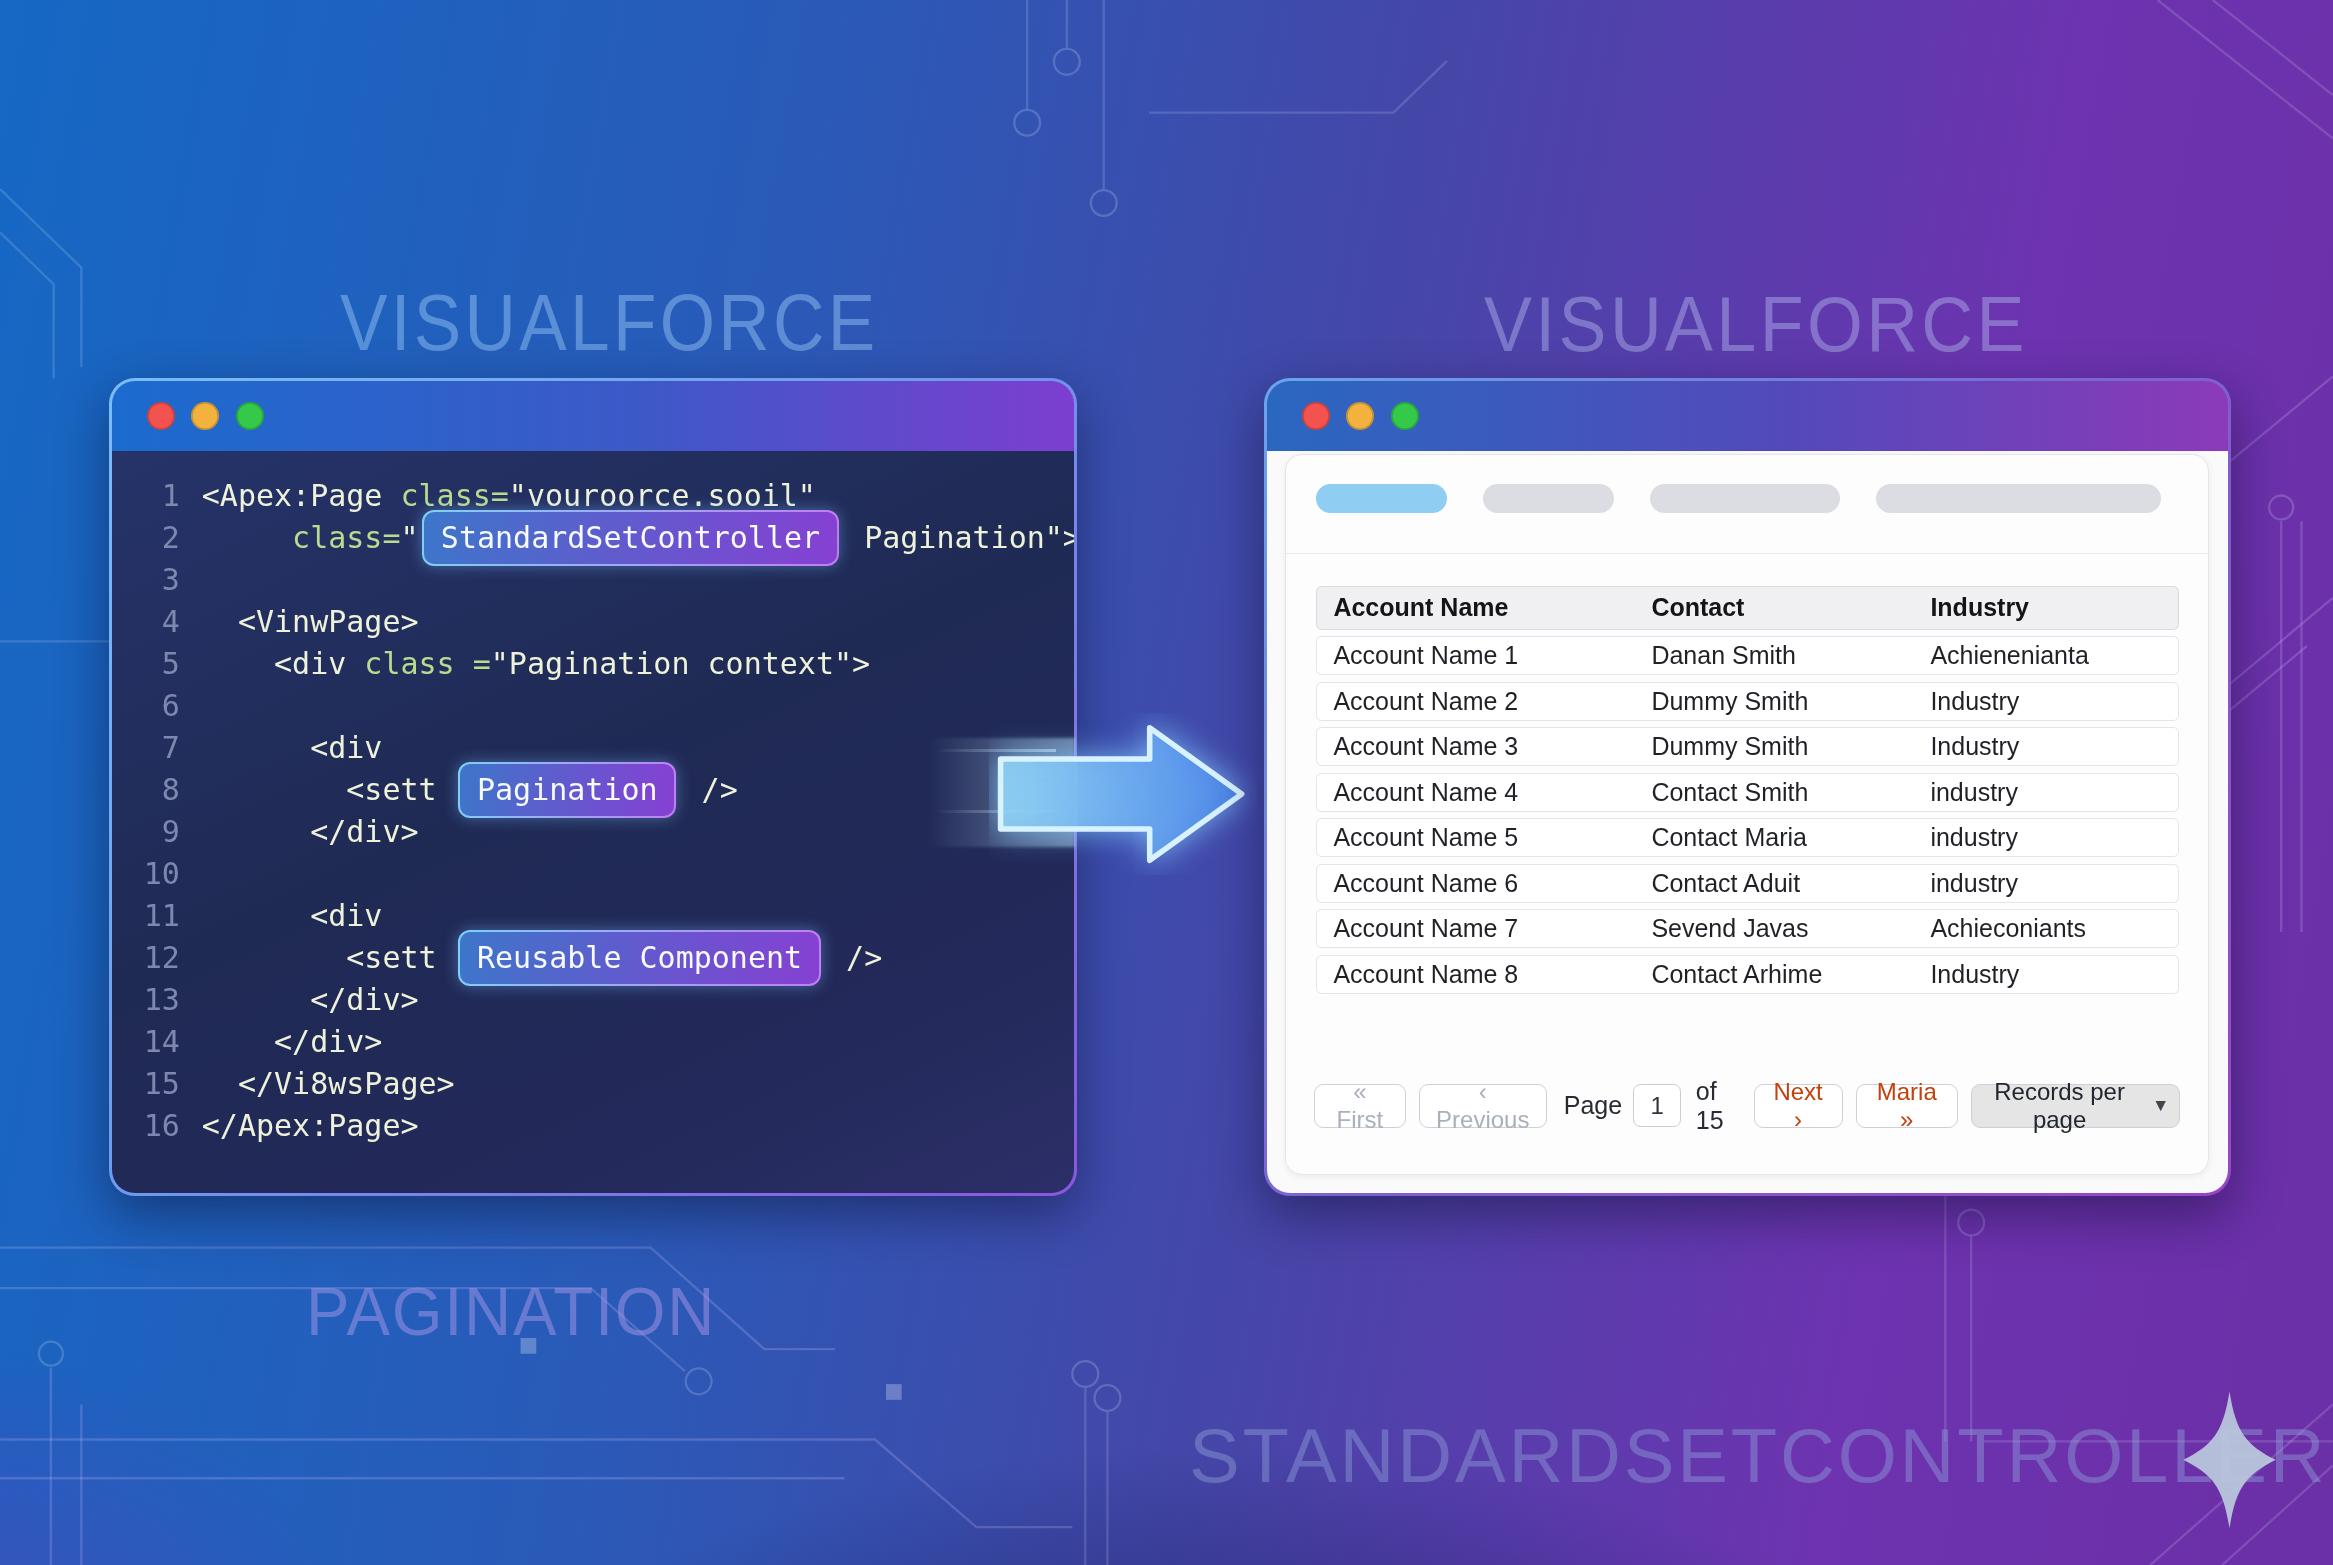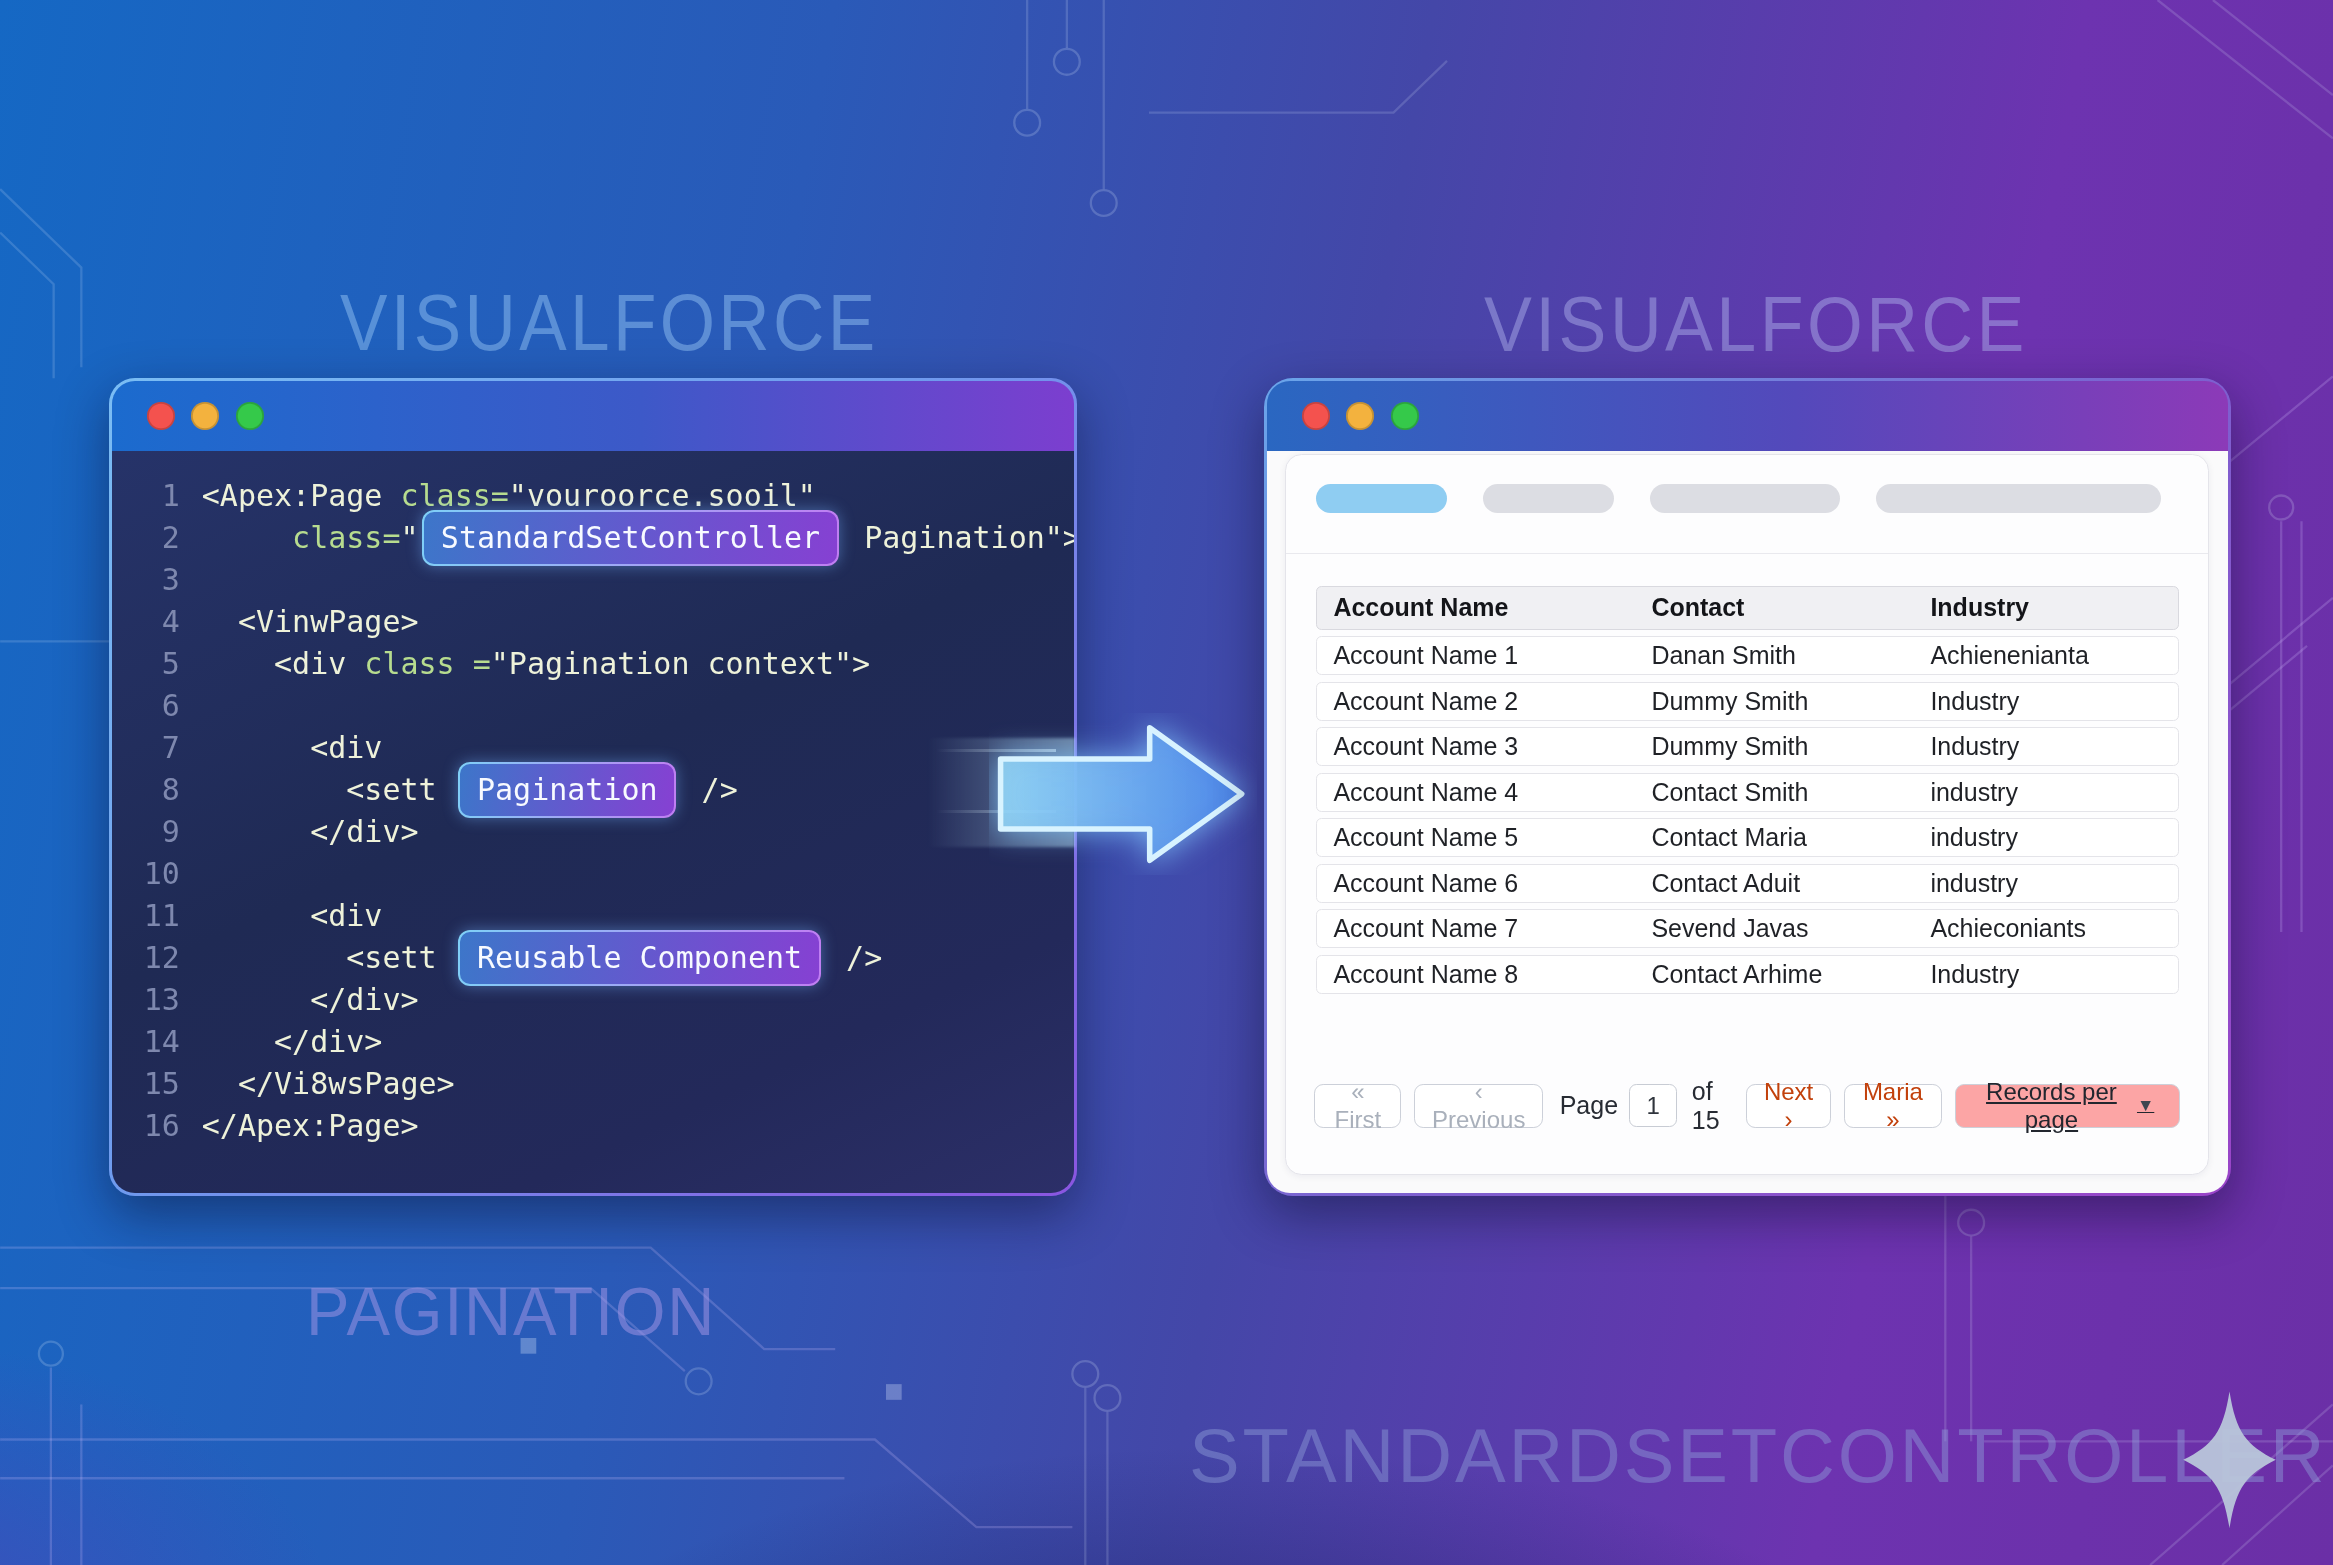--- a/index.html
+++ b/index.html
@@ -56,21 +56,21 @@
 
   
   .beam{position:absolute;left:927px;top:738px;width:148px;height:109px;filter:blur(1.8px);
     background:linear-gradient(to right,rgba(190,235,255,0),rgba(195,238,255,.45));}
   .beam-line{position:absolute;height:2.8px;background:linear-gradient(to right,rgba(225,245,255,0),rgba(225,245,255,.55));}
   svg.arrow{position:absolute;left:989px;top:713px;}
   svg.sparkle{position:absolute;left:2174px;top:1384px;}
 
   
   .result-window{left:1264px;top:378px;width:961px;height:812px;
-    background:linear-gradient(135deg,#6aa5ea 0%,#7b62d0 50%,#9a44c8 100%);border-radius:29px;}
+    background:linear-gradient(135deg,#6aa5ea 0%,#7b62d0 50%,#9a44c8 100%);}
   .result-window .titlebar{background:linear-gradient(90deg,#2a67c1 0%,#5449bb 55%,#8c3ab8 100%);}
   .result-body{flex:1;background:#fafafb;position:relative;}
   .panel{position:absolute;left:18.5px;right:18.5px;top:2.8px;bottom:17.5px;background:#fdfdfe;
     border:1.8px solid #e4e4ea;border-radius:16.6px;box-shadow:0 1.8px 7.4px rgba(20,20,60,.06);}
   .pills{position:absolute;left:29.5px;top:29.5px;display:flex;gap:36px;}
   .pill{height:29px;border-radius:14.8px;}
   .p-divider{position:absolute;left:0;right:0;top:98px;height:1.8px;background:#e9e9ee;}
 
   .tbl{position:absolute;left:29.5px;right:29.5px;top:131px;font-size:25px;}
   .t-head,.t-row{display:grid;grid-template-columns:318px 279px 1fr;align-items:center;
@@ -79,21 +79,21 @@
   .t-row{height:39px;background:#ffffff;border:1.8px solid #e4e4e9;margin-top:6.5px;color:#1f2126;}
 
   .pagination{position:absolute;left:28px;right:28px;top:622px;display:flex;align-items:center;justify-content:flex-end;}
   .pg-btn{height:44px;display:inline-flex;align-items:center;background:#fff;
     border:1.8px solid #ccd0d9;border-radius:9.2px;padding:0 16.6px;font-size:24px;color:#c2410c;
     font-family:"Liberation Sans",sans-serif;margin-right:13px;cursor:pointer;}
   .pg-btn.muted{color:#a9b0bb;}
   .pg-label{font-size:25px;color:#272b33;margin:0 11px 0 3.7px;}
   .pg-input{width:42px;height:39px;border:1.8px solid #c8ccd4;border-radius:7.4px;text-align:center;
     font-size:24px;color:#2f343c;margin-right:11px;font-family:"Liberation Sans",sans-serif;}
-  .pg-btn.records{margin-left:auto;margin-right:0;background:#fca5a5;gap:14.8px;padding:0 25px;color:#22262e;text-decoration:underline;}
+  .pg-btn.records{margin-left:auto;margin-right:0;background:#e5e5e5;gap:14.8px;padding:0 10px;color:#22262e;}
   .caret{font-size:17.5px;color:#3f4650;}
 </style>
 </head>
 <body>
 
 <div class="stage">
 
   <svg class="circuits" width="2333" height="1565" viewBox="0 0 2528 1696">
     <path class="trace" d="M1113,0 V118"></path>
       <circle class="via" cx="1113" cy="133" r="14"></circle>

